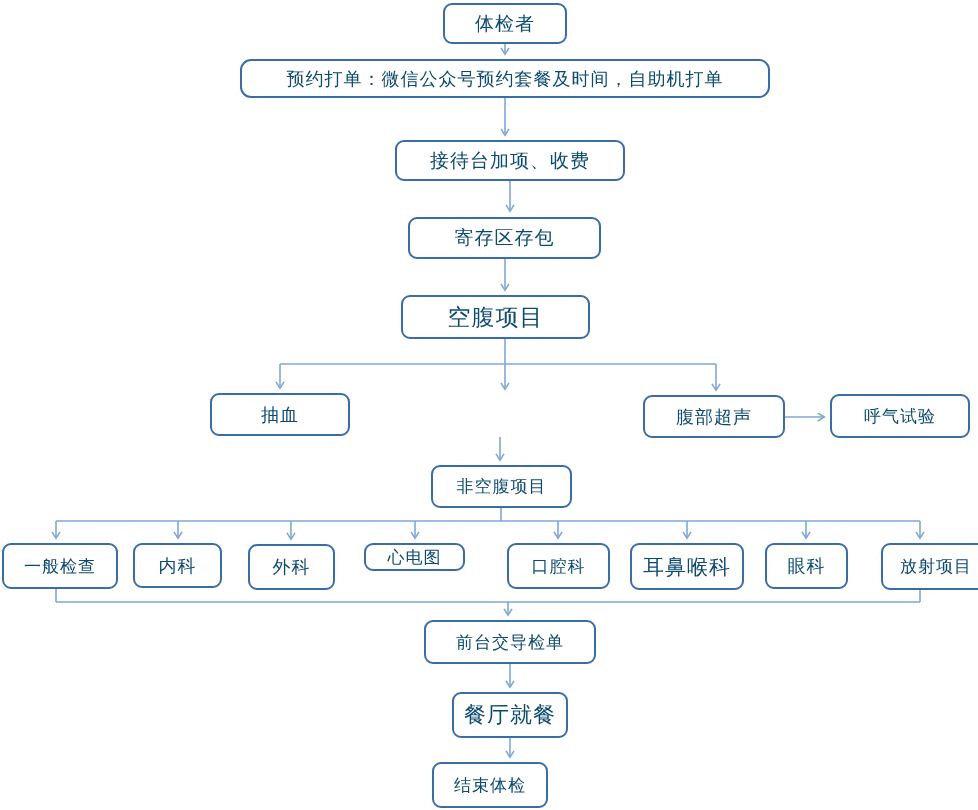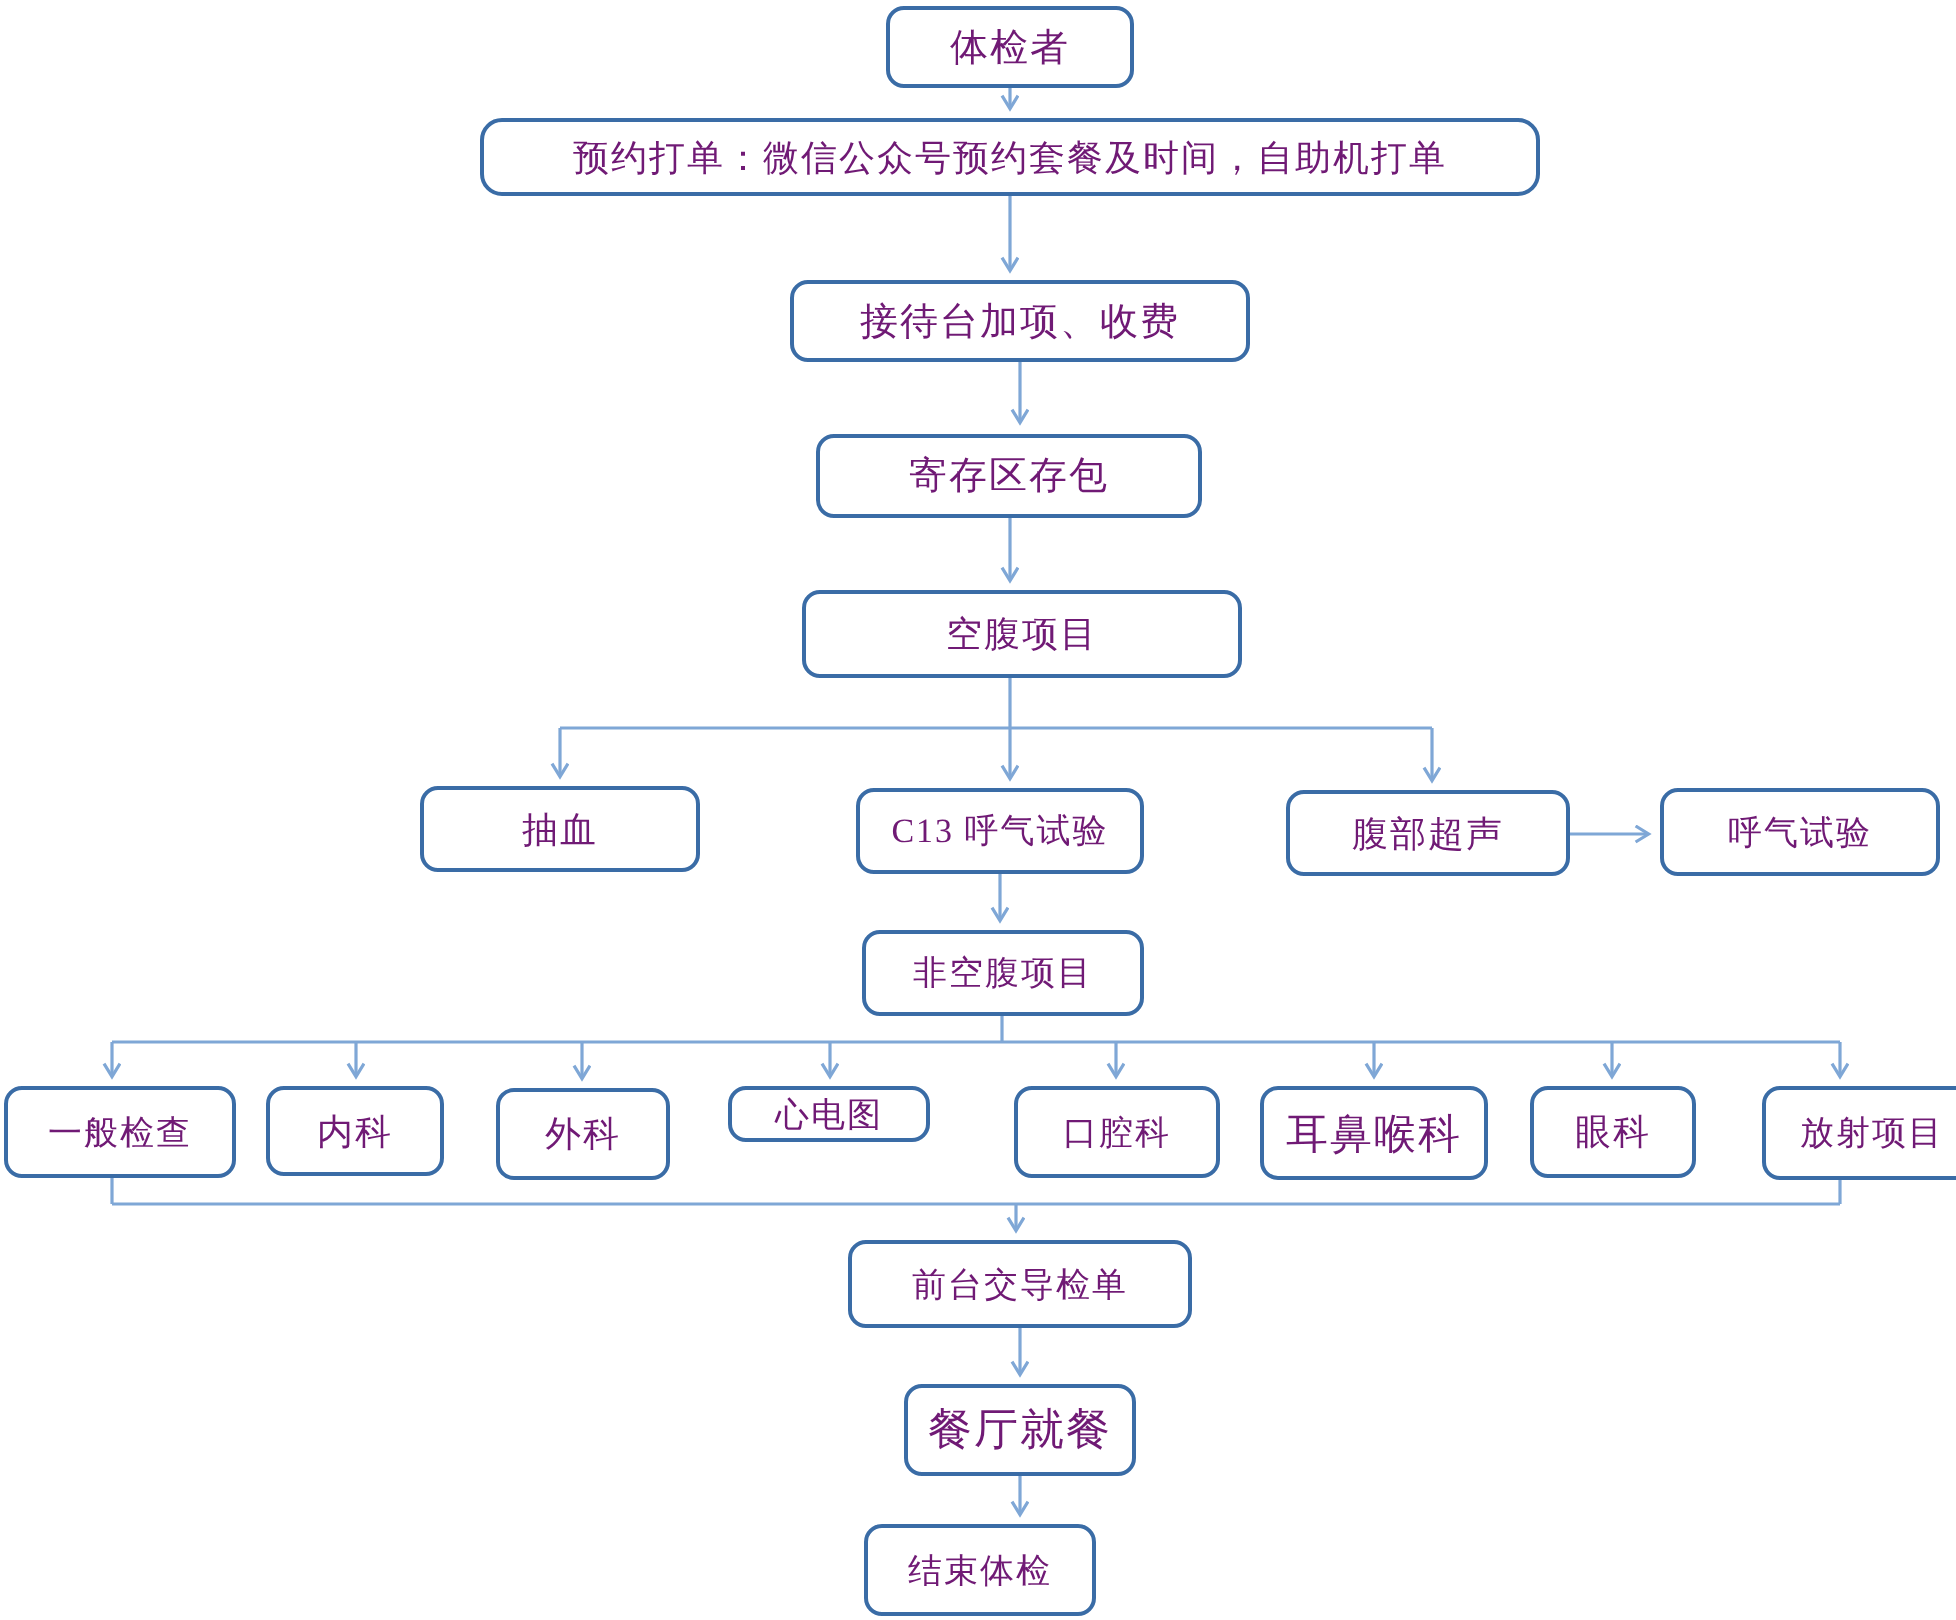--- a/index.html
+++ b/index.html
@@ -29,21 +29,21 @@
   .node {
     position: absolute;
     box-sizing: border-box;
     border: 2px solid #3a6ca6;
     border-radius: 9px;
     background: #ffffff;
     display: flex;
     align-items: center;
     justify-content: center;
     font-size: 18px;
-    color: #701a75;
+    color: #0c4a6e;
     letter-spacing: 1px;
     white-space: nowrap;
     text-align: center;
   }
 </style>
 </head>
 <body>
 
 <div class="canvas">
 
@@ -87,25 +87,24 @@
   </svg>
 
   <div class="node" style="left:443px;top:3px;width:124px;height:41px;font-size:19px">体检者</div>
 
   <div class="node" style="left:240px;top:59px;width:530px;height:39px;border-radius:11px">预约打单：微信公众号预约套餐及时间，自助机打单</div>
 
   <div class="node" style="left:395px;top:140px;width:230px;height:41px;font-size:19px">接待台加项、收费</div>
 
   <div class="node" style="left:408px;top:217px;width:193px;height:42px;font-size:19px">寄存区存包</div>
 
-  <div class="node" style="left:401px;top:295px;width:220px;height:44px;font-size:18px">空腹项目</div>
+  <div class="node" style="left:401px;top:295px;width:189px;height:44px;font-size:23px">空腹项目</div>
 
   <div class="node" style="left:210px;top:393px;width:140px;height:43px">抽血</div>
 
-  <div class="node" style="left:428px;top:394px;width:144px;height:43px;font-size:17px">C13 呼气试验</div>
 
   <div class="node" style="left:643px;top:395px;width:142px;height:43px">腹部超声</div>
 
   <div class="node" style="left:830px;top:394px;width:140px;height:44px;font-size:17px">呼气试验</div>
 
   <div class="node" style="left:431px;top:465px;width:141px;height:43px;font-size:17px">非空腹项目</div>
 
   <div class="node" style="left:2px;top:543px;width:116px;height:46px;font-size:17px">一般检查</div>
 
   <div class="node" style="left:133px;top:543px;width:89px;height:45px">内科</div>

